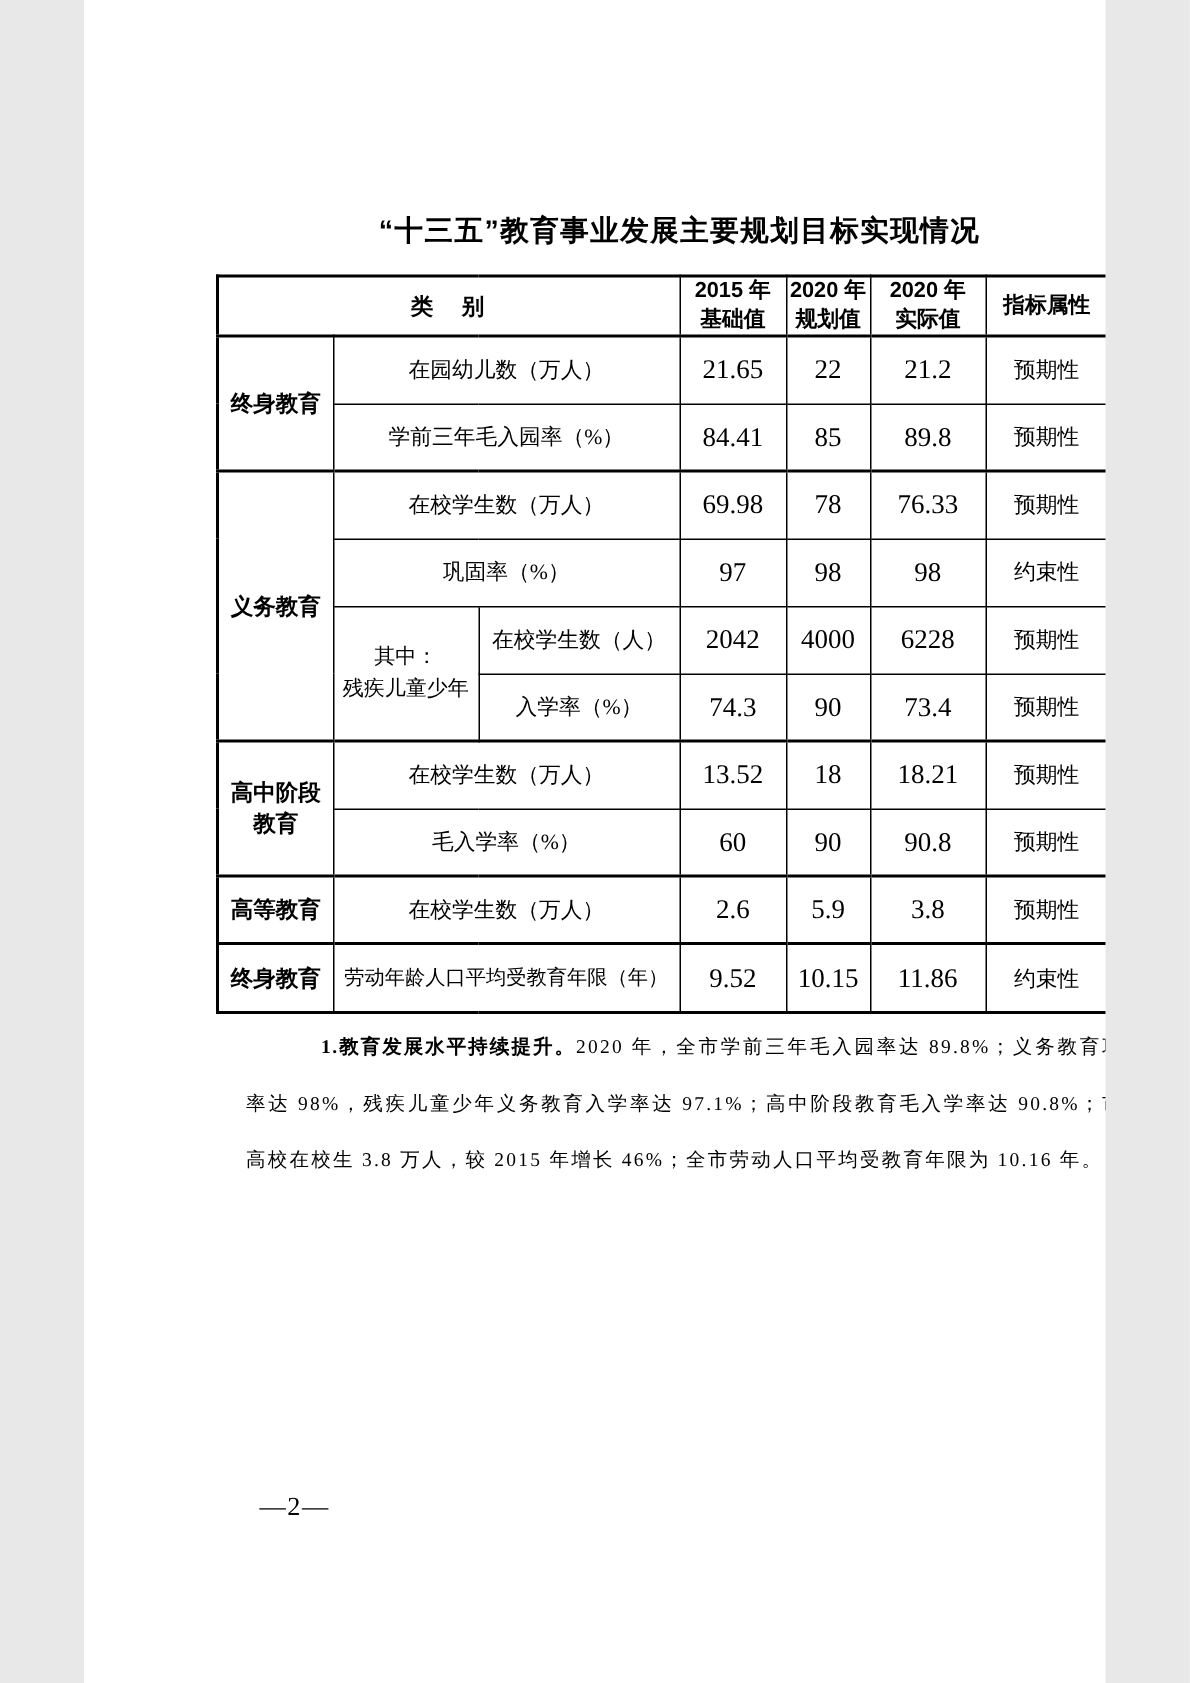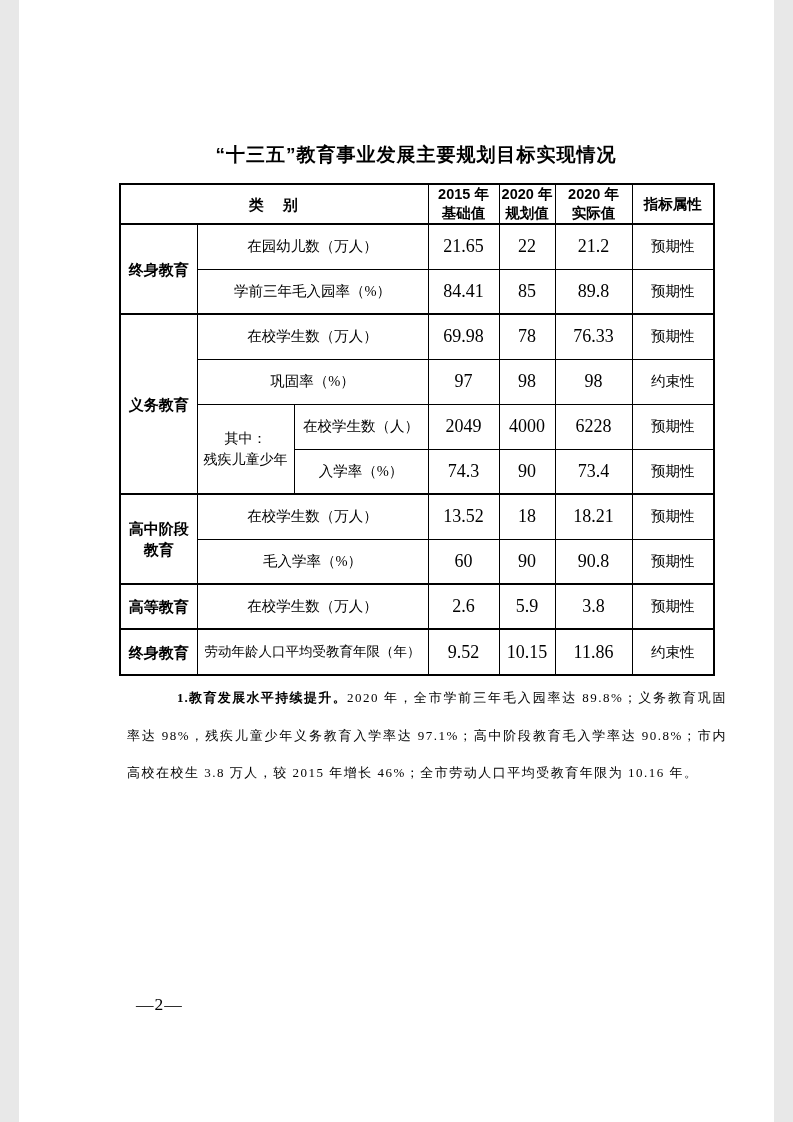--- a/index.html
+++ b/index.html
@@ -1,36 +1,36 @@
 <!DOCTYPE html>
 <html><head>
 <meta charset="utf-8">
 <style>
   html,body{margin:0;padding:0;background:#e8e8e8;}
   .page{
     position:relative;
-    width:755px;height:1122px;
+    width:681px;height:1122px;
     margin:0 auto;
     background:#ffffff;
     overflow:hidden;
     font-family:"Liberation Serif", serif;
     color:#000;
   }
   .doc-title{
     position:absolute;
     top:143px;left:100px;width:594px;
     text-align:center;
     font-family:"Liberation Sans", sans-serif;
     font-weight:bold;
     font-size:19px;
     letter-spacing:1px;
     line-height:24px;
     white-space:nowrap;
   }
-  .table-wrap{position:absolute;top:183px;left:100px;}
+  .table-wrap{position:absolute;top:183px;left:88px;}
   table.targets{
     border-collapse:collapse;
     table-layout:fixed;
     width:594px;
     border:2px solid #000;
   }
   table.targets td{
     border:1px solid #000;
     text-align:center;
     vertical-align:middle;
@@ -147,21 +147,21 @@
           <td colspan="2" class="ind-cell">巩固率（%）</td>
           <td class="num-cell">97</td>
           <td class="num-cell">98</td>
           <td class="num-cell">98</td>
           <td class="attr-cell">约束性</td>
         </tr>
         <tr class="data-row">
           <td rowspan="2" class="sub-cell">其中：
 残疾儿童少年</td>
           <td class="ind-cell">在校学生数（人）</td>
-          <td class="num-cell">2049</td>
+          <td class="num-cell">2042</td>
           <td class="num-cell">4000</td>
           <td class="num-cell">6228</td>
           <td class="attr-cell">预期性</td>
         </tr>
         <tr class="data-row">
           <td class="ind-cell">入学率（%）</td>
           <td class="num-cell">74.3</td>
           <td class="num-cell">90</td>
           <td class="num-cell">73.4</td>
           <td class="attr-cell">预期性</td>

